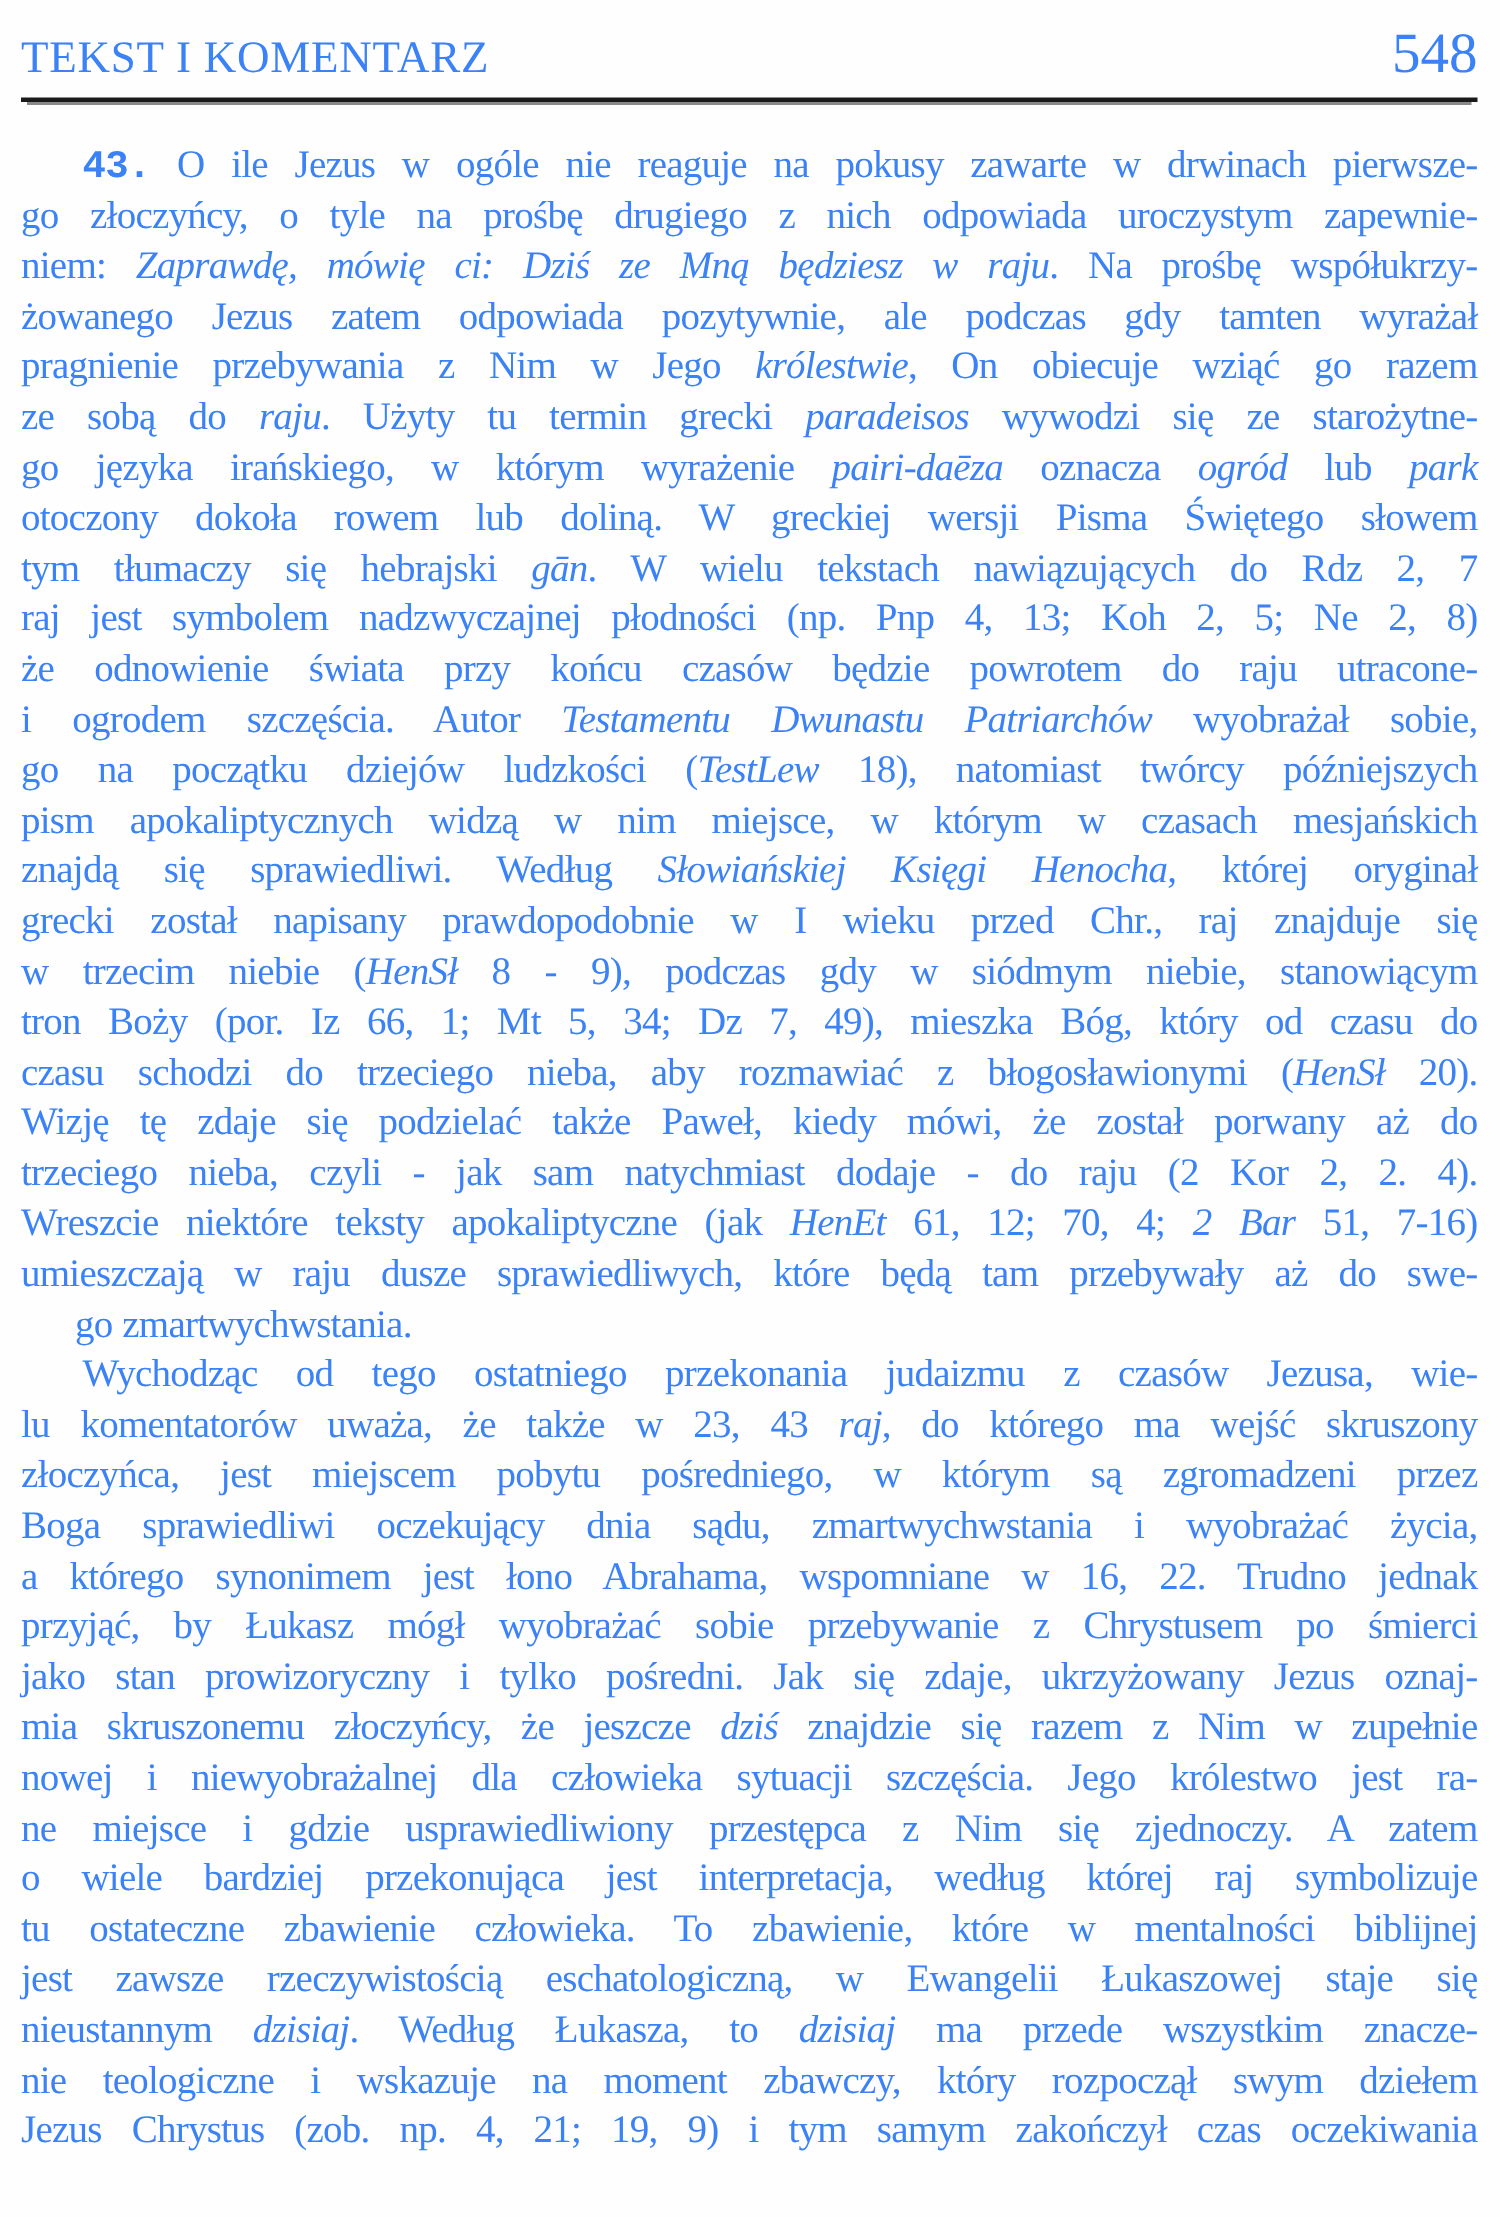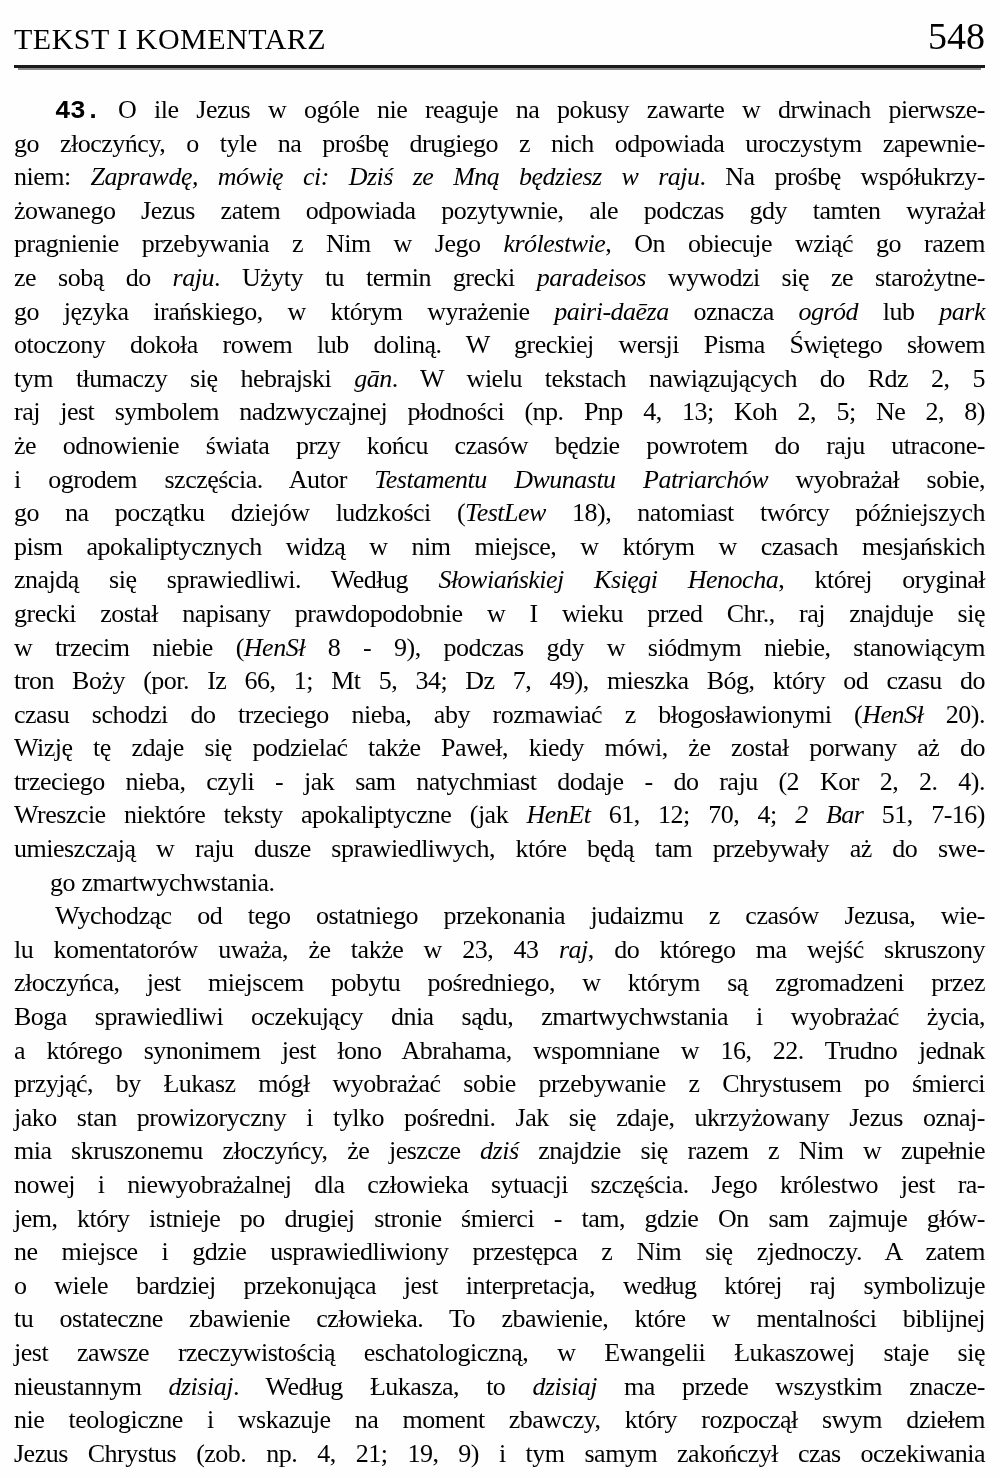--- a/index.html
+++ b/index.html
@@ -3,21 +3,21 @@
 <meta charset="utf-8">
 <style>
   html, body { margin: 0; padding: 0; background: #ffffff; }
   .page {
     position: relative;
     width: 1000px;
     height: 1478px;
     box-sizing: border-box;
     padding: 14px 15px 0 14px;
     background: #fefefe;
-    color: #000000;
+    color: #3b82f6;
     font-family: "Liberation Serif", "DejaVu Serif", serif;
     overflow: hidden;
   }
   .running-head {
     display: flex;
     justify-content: space-between;
     align-items: baseline;
     border-bottom: 3px solid #1a1a1a;
     box-shadow: 0 6px 0 -4px #8a8a8a;
     padding-bottom: 7px;
@@ -61,21 +61,21 @@
   <div class="body-text">
       <div class="para">
         <div class="line indent"><span class="bd">43.</span><span> O ile Jezus w ogóle nie reaguje na pokusy zawarte w drwinach pierwsze-</span></div>
         <div class="line"><span>go złoczyńcy, o tyle na prośbę drugiego z nich odpowiada uroczystym zapewnie-</span></div>
         <div class="line"><span>niem: </span><span class="it">Zaprawdę, mówię ci: Dziś ze Mną będziesz w raju</span><span>. Na prośbę współukrzy-</span></div>
         <div class="line"><span>żowanego Jezus zatem odpowiada pozytywnie, ale podczas gdy tamten wyrażał</span></div>
         <div class="line"><span>pragnienie przebywania z Nim w Jego </span><span class="it">królestwie</span><span>, On obiecuje wziąć go razem</span></div>
         <div class="line"><span>ze sobą do </span><span class="it">raju</span><span>. Użyty tu termin grecki </span><span class="it">paradeisos</span><span> wywodzi się ze starożytne-</span></div>
         <div class="line"><span>go języka irańskiego, w którym wyrażenie </span><span class="it">pairi-daēza</span><span> oznacza </span><span class="it">ogród</span><span> lub </span><span class="it">park</span></div>
         <div class="line"><span>otoczony dokoła rowem lub doliną. W greckiej wersji Pisma Świętego słowem</span></div>
-        <div class="line"><span>tym tłumaczy się hebrajski </span><span class="it">gān</span><span>. W wielu tekstach nawiązujących do Rdz 2, 5</span></div>
+        <div class="line"><span>tym tłumaczy się hebrajski </span><span class="it">gān</span><span>. W wielu tekstach nawiązujących do Rdz 2, 7</span></div>
         <div class="line"><span>raj jest symbolem nadzwyczajnej płodności (np. Pnp 4, 13; Koh 2, 5; Ne 2, 8)</span></div>
         <div class="line"><span>że odnowienie świata przy końcu czasów będzie powrotem do raju utracone-</span></div>
         <div class="line"><span>i ogrodem szczęścia. Autor </span><span class="it">Testamentu Dwunastu Patriarchów</span><span> wyobrażał sobie,</span></div>
         <div class="line"><span>go na początku dziejów ludzkości (</span><span class="it">TestLew</span><span> 18), natomiast twórcy późniejszych</span></div>
         <div class="line"><span>pism apokaliptycznych widzą w nim miejsce, w którym w czasach mesjańskich</span></div>
         <div class="line"><span>znajdą się sprawiedliwi. Według </span><span class="it">Słowiańskiej Księgi Henocha</span><span>, której oryginał</span></div>
         <div class="line"><span>grecki został napisany prawdopodobnie w I wieku przed Chr., raj znajduje się</span></div>
         <div class="line"><span>w trzecim niebie (</span><span class="it">HenSł</span><span> 8 - 9), podczas gdy w siódmym niebie, stanowiącym</span></div>
         <div class="line"><span>tron Boży (por. Iz 66, 1; Mt 5, 34; Dz 7, 49), mieszka Bóg, który od czasu do</span></div>
         <div class="line"><span>czasu schodzi do trzeciego nieba, aby rozmawiać z błogosławionymi (</span><span class="it">HenSł</span><span> 20).</span></div>
@@ -88,21 +88,20 @@
       <div class="para">
         <div class="line indent"><span>Wychodząc od tego ostatniego przekonania judaizmu z czasów Jezusa, wie-</span></div>
         <div class="line"><span>lu komentatorów uważa, że także w 23, 43 </span><span class="it">raj</span><span>, do którego ma wejść skruszony</span></div>
         <div class="line"><span>złoczyńca, jest miejscem pobytu pośredniego, w którym są zgromadzeni przez</span></div>
         <div class="line"><span>Boga sprawiedliwi oczekujący dnia sądu, zmartwychwstania i wyobrażać życia,</span></div>
         <div class="line"><span>a którego synonimem jest łono Abrahama, wspomniane w 16, 22. Trudno jednak</span></div>
         <div class="line"><span>przyjąć, by Łukasz mógł wyobrażać sobie przebywanie z Chrystusem po śmierci</span></div>
         <div class="line"><span>jako stan prowizoryczny i tylko pośredni. Jak się zdaje, ukrzyżowany Jezus oznaj-</span></div>
         <div class="line"><span>mia skruszonemu złoczyńcy, że jeszcze </span><span class="it">dziś</span><span> znajdzie się razem z Nim w zupełnie</span></div>
         <div class="line"><span>nowej i niewyobrażalnej dla człowieka sytuacji szczęścia. Jego królestwo jest ra-</span></div>
-        <div class="line"><span>jem, który istnieje po drugiej stronie śmierci - tam, gdzie On sam zajmuje głów-</span></div>
         <div class="line"><span>ne miejsce i gdzie usprawiedliwiony przestępca z Nim się zjednoczy. A zatem</span></div>
         <div class="line"><span>o wiele bardziej przekonująca jest interpretacja, według której raj symbolizuje</span></div>
         <div class="line"><span>tu ostateczne zbawienie człowieka. To zbawienie, które w mentalności biblijnej</span></div>
         <div class="line"><span>jest zawsze rzeczywistością eschatologiczną, w Ewangelii Łukaszowej staje się</span></div>
         <div class="line"><span>nieustannym </span><span class="it">dzisiaj</span><span>. Według Łukasza, to </span><span class="it">dzisiaj</span><span> ma przede wszystkim znacze-</span></div>
         <div class="line"><span>nie teologiczne i wskazuje na moment zbawczy, który rozpoczął swym dziełem</span></div>
         <div class="line"><span>Jezus Chrystus (zob. np. 4, 21; 19, 9) i tym samym zakończył czas oczekiwania</span></div>
       </div>
     </div>
 </div>

